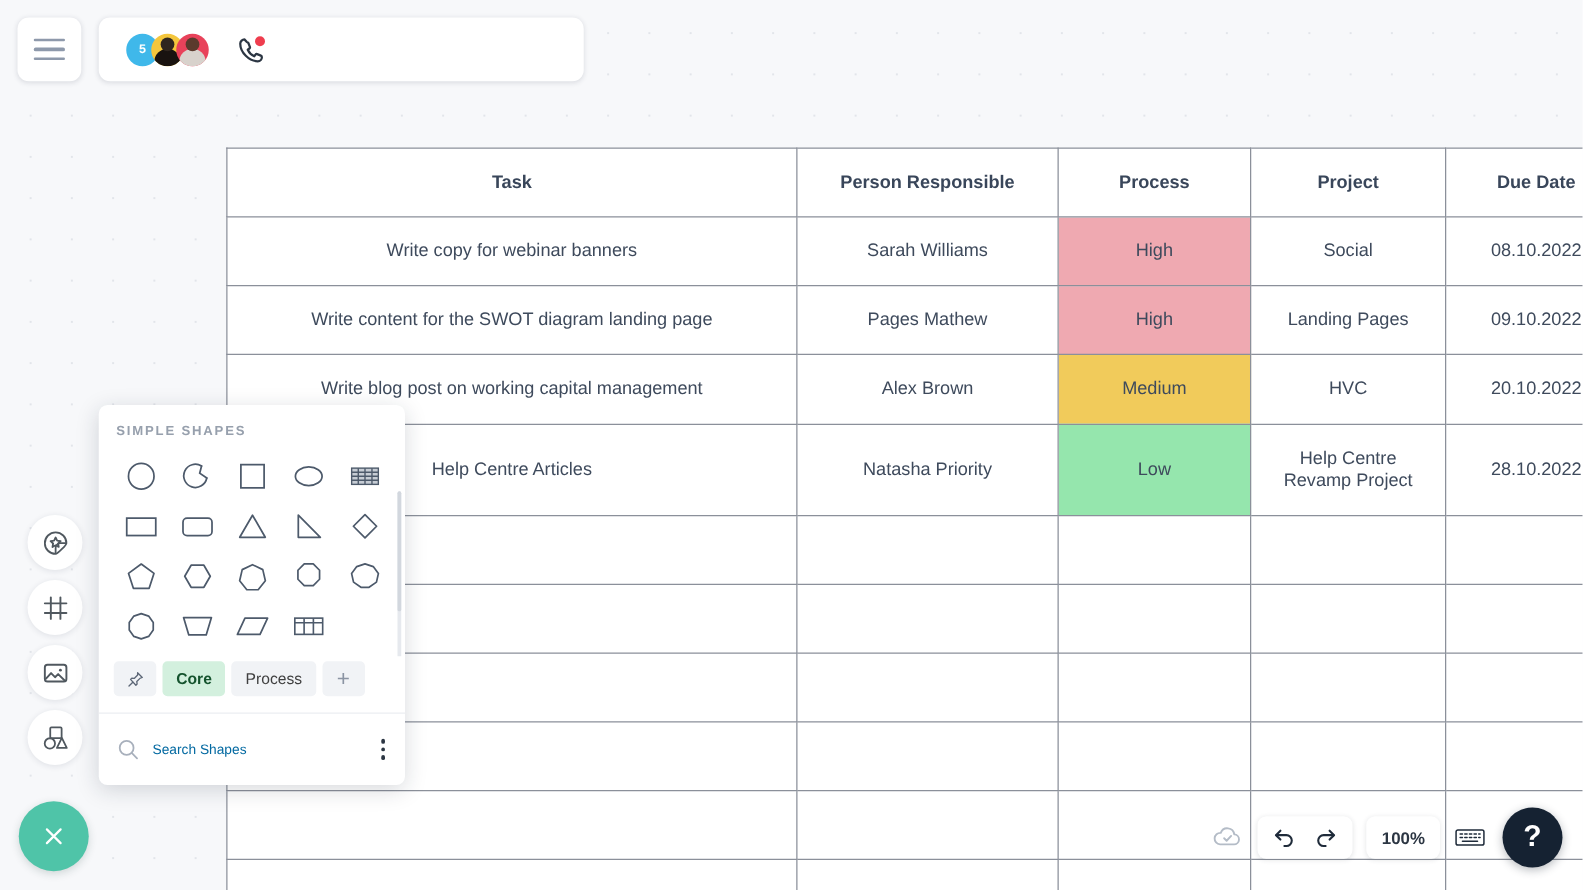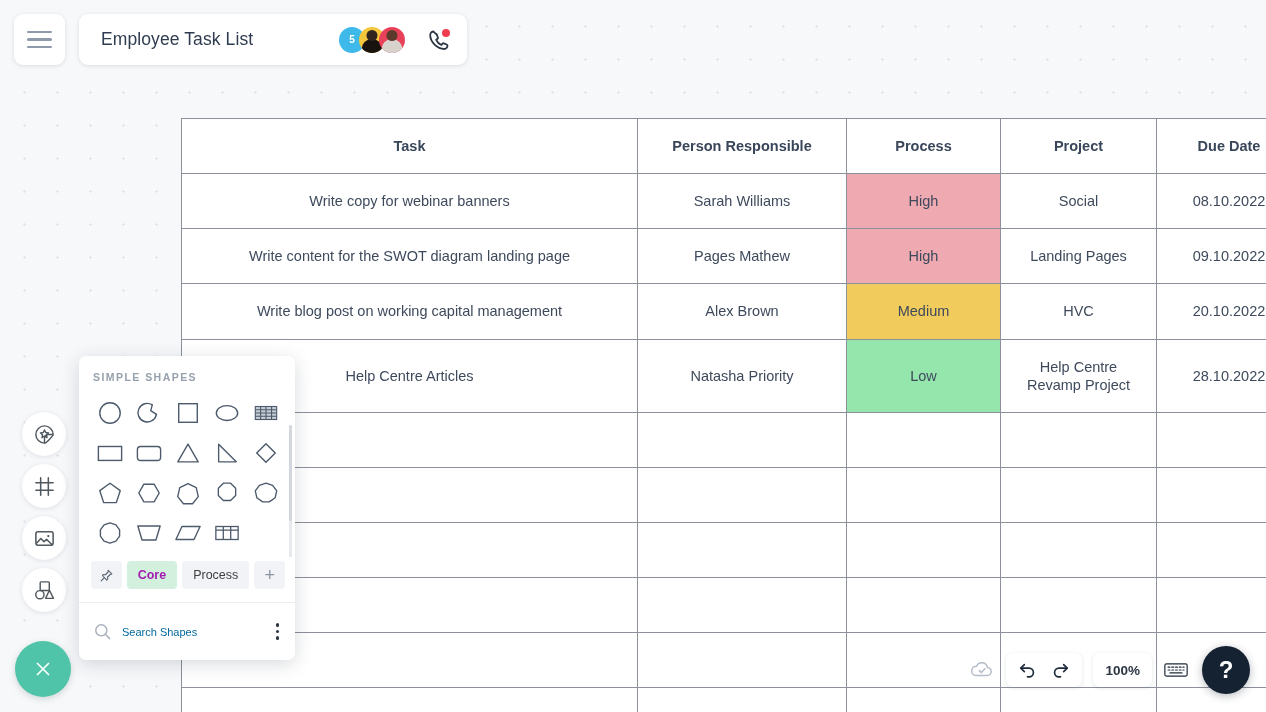--- a/index.html
+++ b/index.html
@@ -130,22 +130,22 @@
     background: #ffffff;
     box-shadow: 0 1px 5px rgba(30,40,60,.11);
     display: flex; align-items: center; justify-content: center;
     cursor: pointer;
   }
   .tool-btn svg { display: block; }
 
   
   #shapes-panel {
     position: absolute;
-    left: 79px; top: 356px;
-    width: 216px; height: 304px;
+    left: 79px; top: 324px;
+    width: 245px; height: 304px;
     background: #ffffff;
     border-radius: 7px;
     box-shadow: 0 4px 18px rgba(25,35,55,.17);
     z-index: 50;
     display: flex; flex-direction: column;
     overflow: hidden;
   }
   #shapes-title {
     font-size: 10.5px;
     letter-spacing: 1.45px;
@@ -184,21 +184,21 @@
     height: 28px;
     border-radius: 4px;
     background: #f1f3f6;
     display: flex; align-items: center; justify-content: center;
     font-size: 12.5px; color: #404040;
     padding: 0 11px;
     cursor: pointer;
     white-space: nowrap;
   }
   .tab-chip.pin { width: 34px; padding: 0; }
-  .tab-chip.active { background: #d3f0de; color: #a21caf; font-weight: 600; }
+  .tab-chip.active { background: #d3f0de; color: #14532d; font-weight: 600; }
   .tab-chip.plus { width: 34px; padding: 0; font-size: 18px; color: #8b94a3; }
 
   #shapes-search {
     border-top: 1px solid #eceef2;
     height: 58px;
     display: flex; align-items: center;
     padding: 0 12px 0 14px;
     gap: 10px;
   }
   #search-text { flex: 1; font-size: 11px; color: #0369a1; }
@@ -251,21 +251,20 @@
 
   <div class="menu-card">
     <span class="burger">
       <i></i>
         <i></i>
         <i></i>
     </span>
   </div>
 
   <div class="title-card">
-    <div id="doc-title">Employee Task List</div>
 
     <div class="avatars">
       <div class="avatar av-count">
         <span>5</span>
       </div>
       <div class="avatar av-yellow">
         <span class="body"></span>
         <span class="head"></span>
       </div>
       <div class="avatar av-red">

